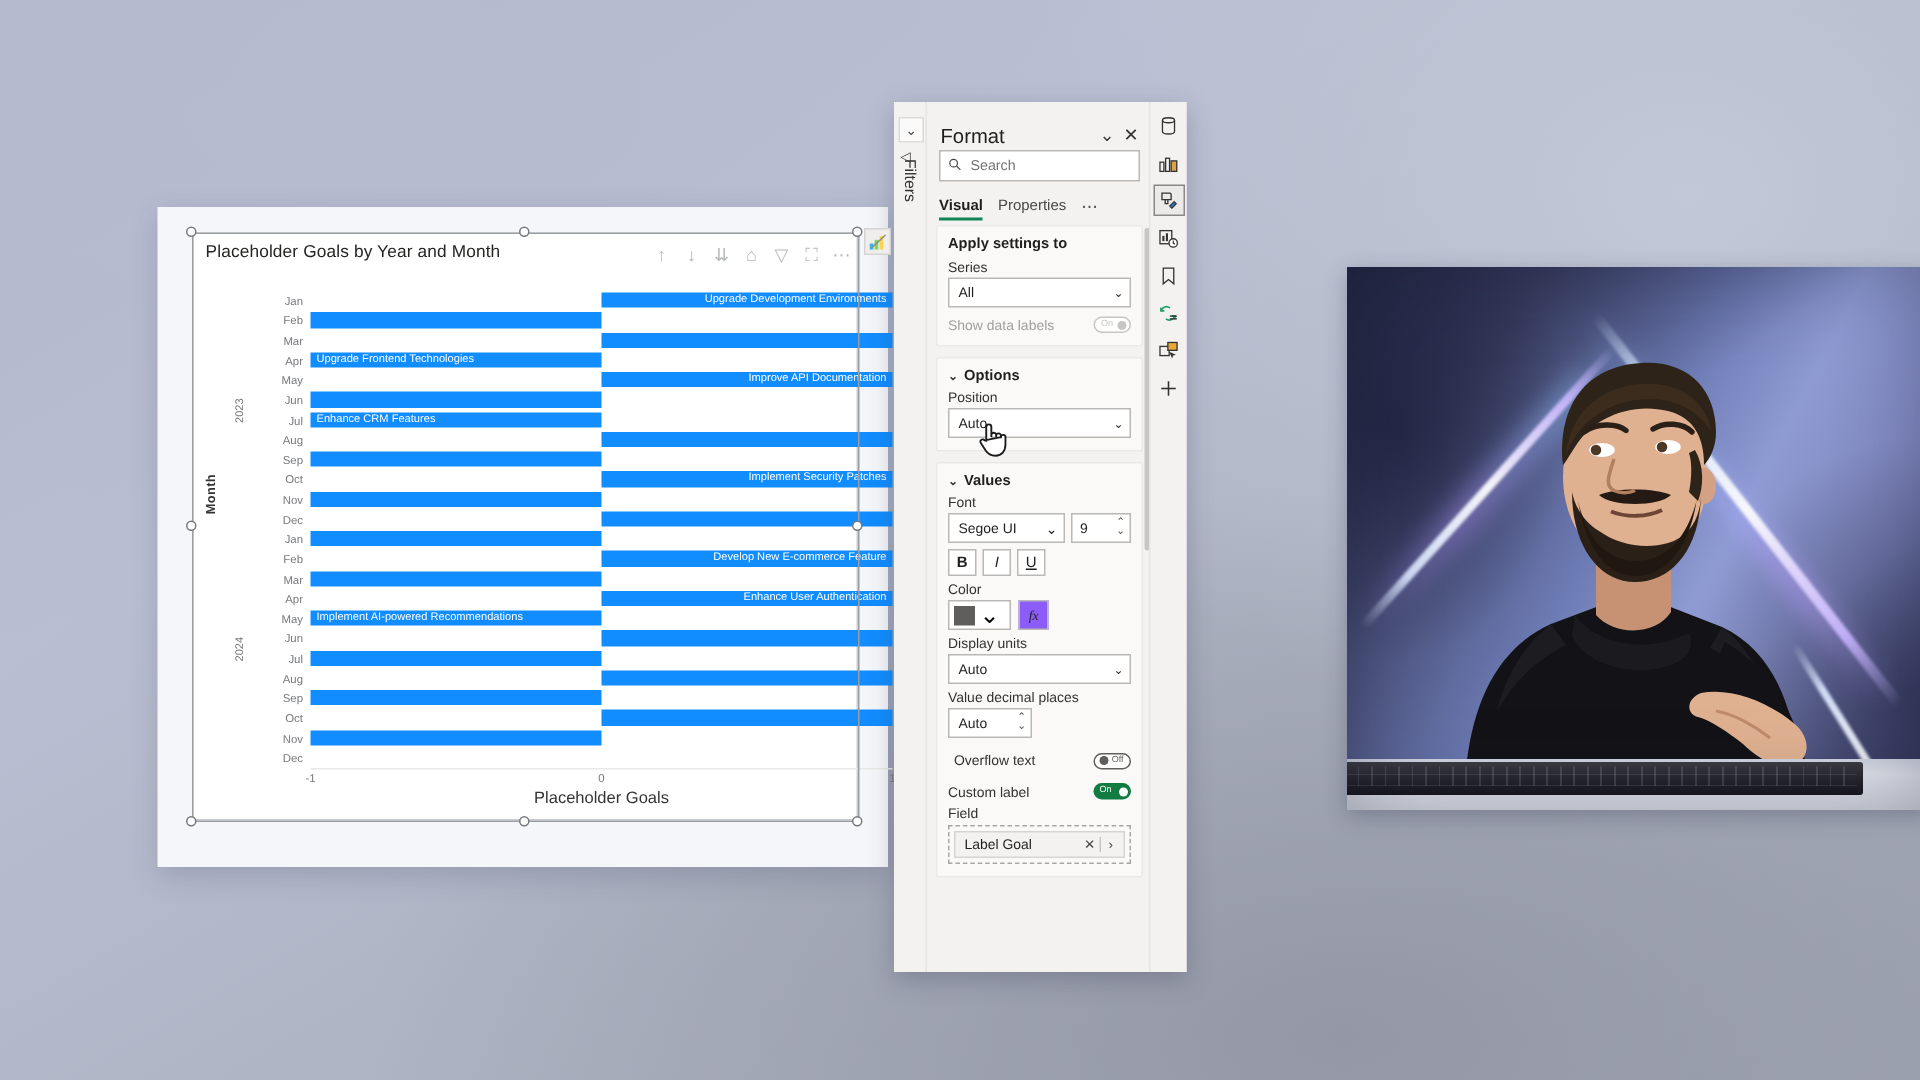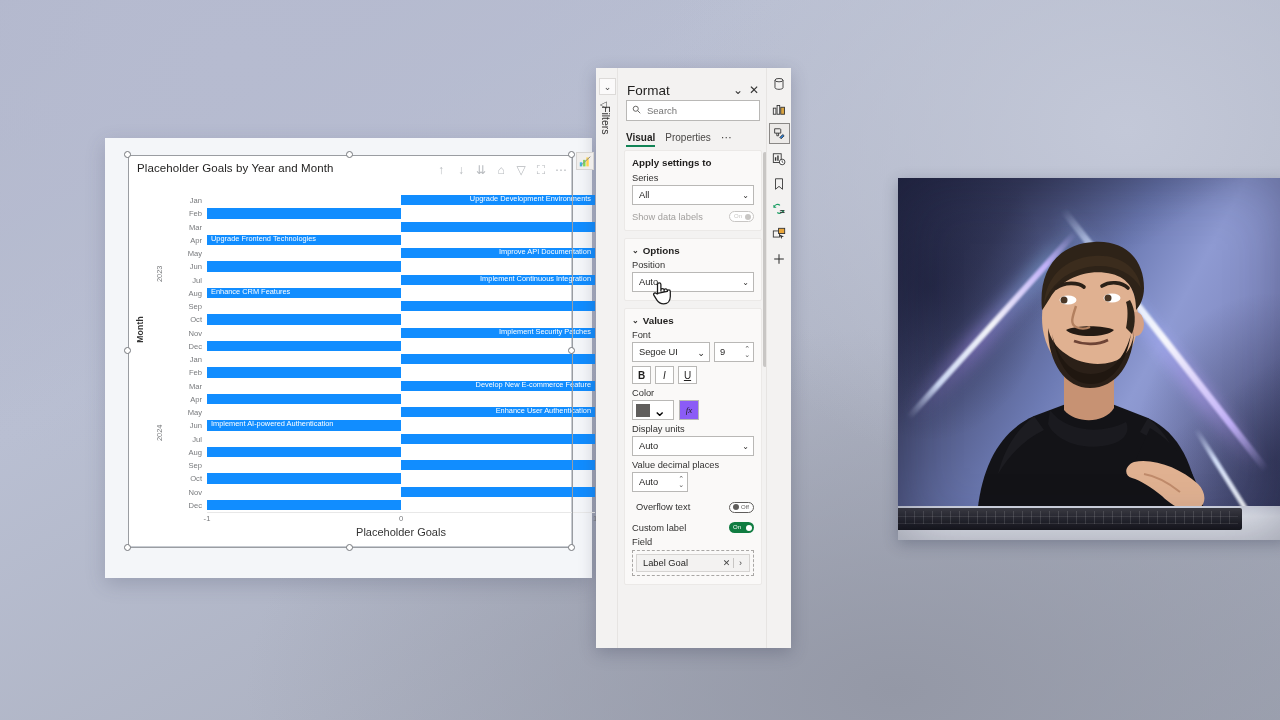--- a/index.html
+++ b/index.html
@@ -609,24 +609,20 @@
           <div class="bar-label lbl-left" style="line-height: 10.45px; left: 4px;">Upgrade Frontend Technologies</div>
         </div>
         <div class="bar-row" style="height: 13.25px;">
           <div class="bar" style="background: rgb(17, 141, 255); height: 10.45px; left: 194px; width: 194px;"></div>
           <div class="bar-label lbl-right" style="line-height: 10.45px; right: 4px;">Improve API Documentation</div>
         </div>
         <div class="bar-row" style="height: 13.25px;">
           <div class="bar" style="background: rgb(17, 141, 255); height: 10.45px; left: 0px; width: 194px;"></div>
         </div>
         <div class="bar-row" style="height: 13.25px;">
-          <div class="bar" style="background: rgb(17, 141, 255); height: 10.45px; left: 194px; width: 194px;"></div>
-          <div class="bar-label lbl-right" style="line-height: 10.45px; right: 4px;">Implement Continuous Integration</div>
-        </div>
-        <div class="bar-row" style="height: 13.25px;">
           <div class="bar" style="background: rgb(17, 141, 255); height: 10.45px; left: 0px; width: 194px;"></div>
           <div class="bar-label lbl-left" style="line-height: 10.45px; left: 4px;">Enhance CRM Features</div>
         </div>
         <div class="bar-row" style="height: 13.25px;">
           <div class="bar" style="background: rgb(17, 141, 255); height: 10.45px; left: 194px; width: 194px;"></div>
         </div>
         <div class="bar-row" style="height: 13.25px;">
           <div class="bar" style="background: rgb(17, 141, 255); height: 10.45px; left: 0px; width: 194px;"></div>
         </div>
         <div class="bar-row" style="height: 13.25px;">
@@ -648,21 +644,21 @@
         </div>
         <div class="bar-row" style="height: 13.25px;">
           <div class="bar" style="background: rgb(17, 141, 255); height: 10.45px; left: 0px; width: 194px;"></div>
         </div>
         <div class="bar-row" style="height: 13.25px;">
           <div class="bar" style="background: rgb(17, 141, 255); height: 10.45px; left: 194px; width: 194px;"></div>
           <div class="bar-label lbl-right" style="line-height: 10.45px; right: 4px;">Enhance User Authentication</div>
         </div>
         <div class="bar-row" style="height: 13.25px;">
           <div class="bar" style="background: rgb(17, 141, 255); height: 10.45px; left: 0px; width: 194px;"></div>
-          <div class="bar-label lbl-left" style="line-height: 10.45px; left: 4px;">Implement AI-powered Authentication</div>
+          <div class="bar-label lbl-left" style="line-height: 10.45px; left: 4px;">Implement AI-powered Recommendations</div>
         </div>
         <div class="bar-row" style="height: 13.25px;">
           <div class="bar" style="background: rgb(17, 141, 255); height: 10.45px; left: 194px; width: 194px;"></div>
         </div>
         <div class="bar-row" style="height: 13.25px;">
           <div class="bar" style="background: rgb(17, 141, 255); height: 10.45px; left: 0px; width: 194px;"></div>
         </div>
         <div class="bar-row" style="height: 13.25px;">
           <div class="bar" style="background: rgb(17, 141, 255); height: 10.45px; left: 194px; width: 194px;"></div>
         </div>

